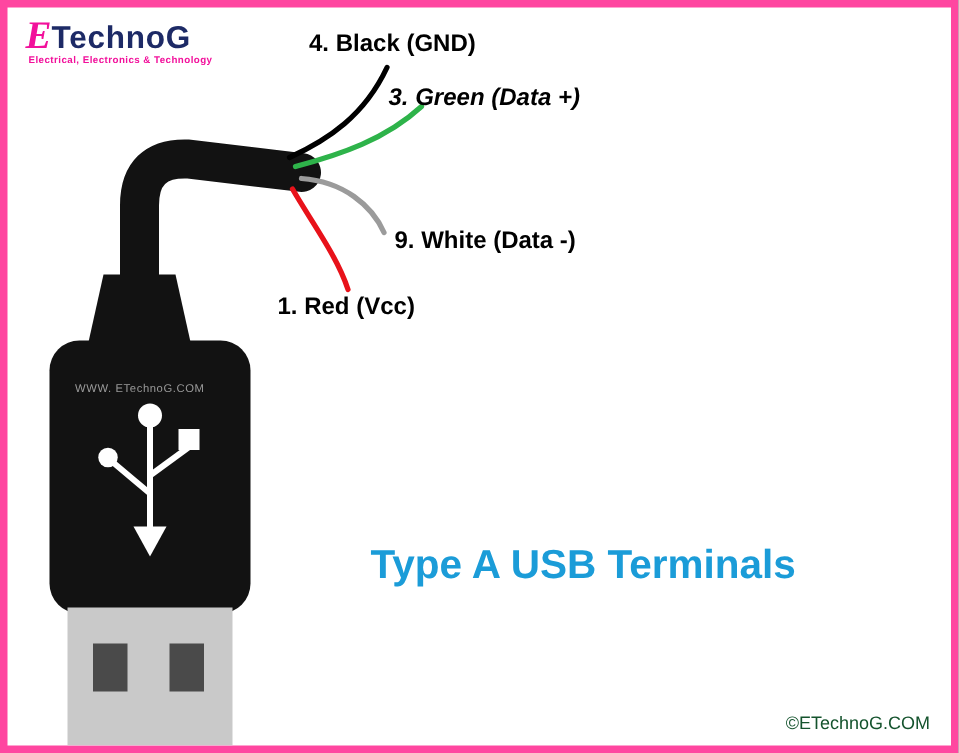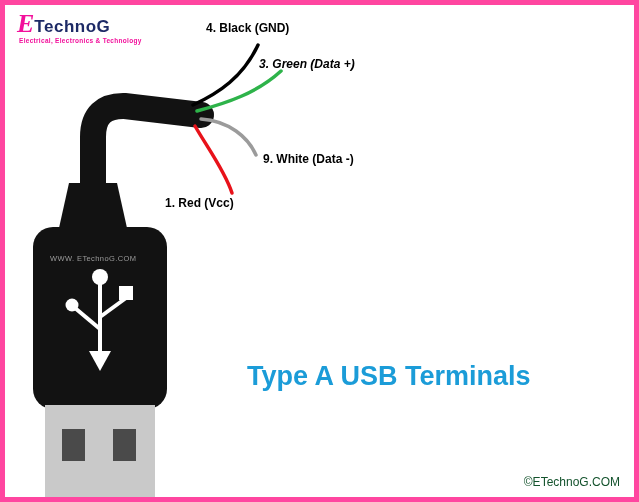--- a/index.html
+++ b/index.html
@@ -15,37 +15,37 @@
   }
   
   .logo{position:absolute;top:6px;left:12px;line-height:1;}
   .logo .brand{white-space:nowrap;}
   .logo .brand-e{
     font-family:"Liberation Serif", serif;
     font-style:italic;font-weight:bold;
     font-size:26px;color:#f2109b;
   }
   .logo .brand-rest{
-    font-weight:bold;font-size:17px;color:#1d2a66;
+    font-weight:bold;font-size:21px;color:#1d2a66;
     letter-spacing:0.5px;
   }
   .logo .tagline{
     font-size:6.5px;color:#f2109b;margin-top:1px;margin-left:2px;
     font-weight:bold;letter-spacing:0.3px;
   }
   
   .wire-label{
     position:absolute;
-    font-size:12px;font-weight:bold;color:#000;
+    font-size:16px;font-weight:bold;color:#000;
     white-space:nowrap;
   }
   #lbl-4{top:16px;left:201px;}
   #lbl-3{top:52px;left:254px;font-style:italic;}
   #lbl-2{top:147px;left:258px;}
-  #lbl-1{top:191px;left:160px;}
+  #lbl-1{top:191px;left:180px;}
   
   .main-title{
     position:absolute;top:356px;left:242px;
     font-size:27px;font-weight:bold;color:#1b9cd8;
     white-space:nowrap;
   }
   
   .copyright{
     position:absolute;bottom:8px;right:14px;
     font-size:12px;color:#14532d;

